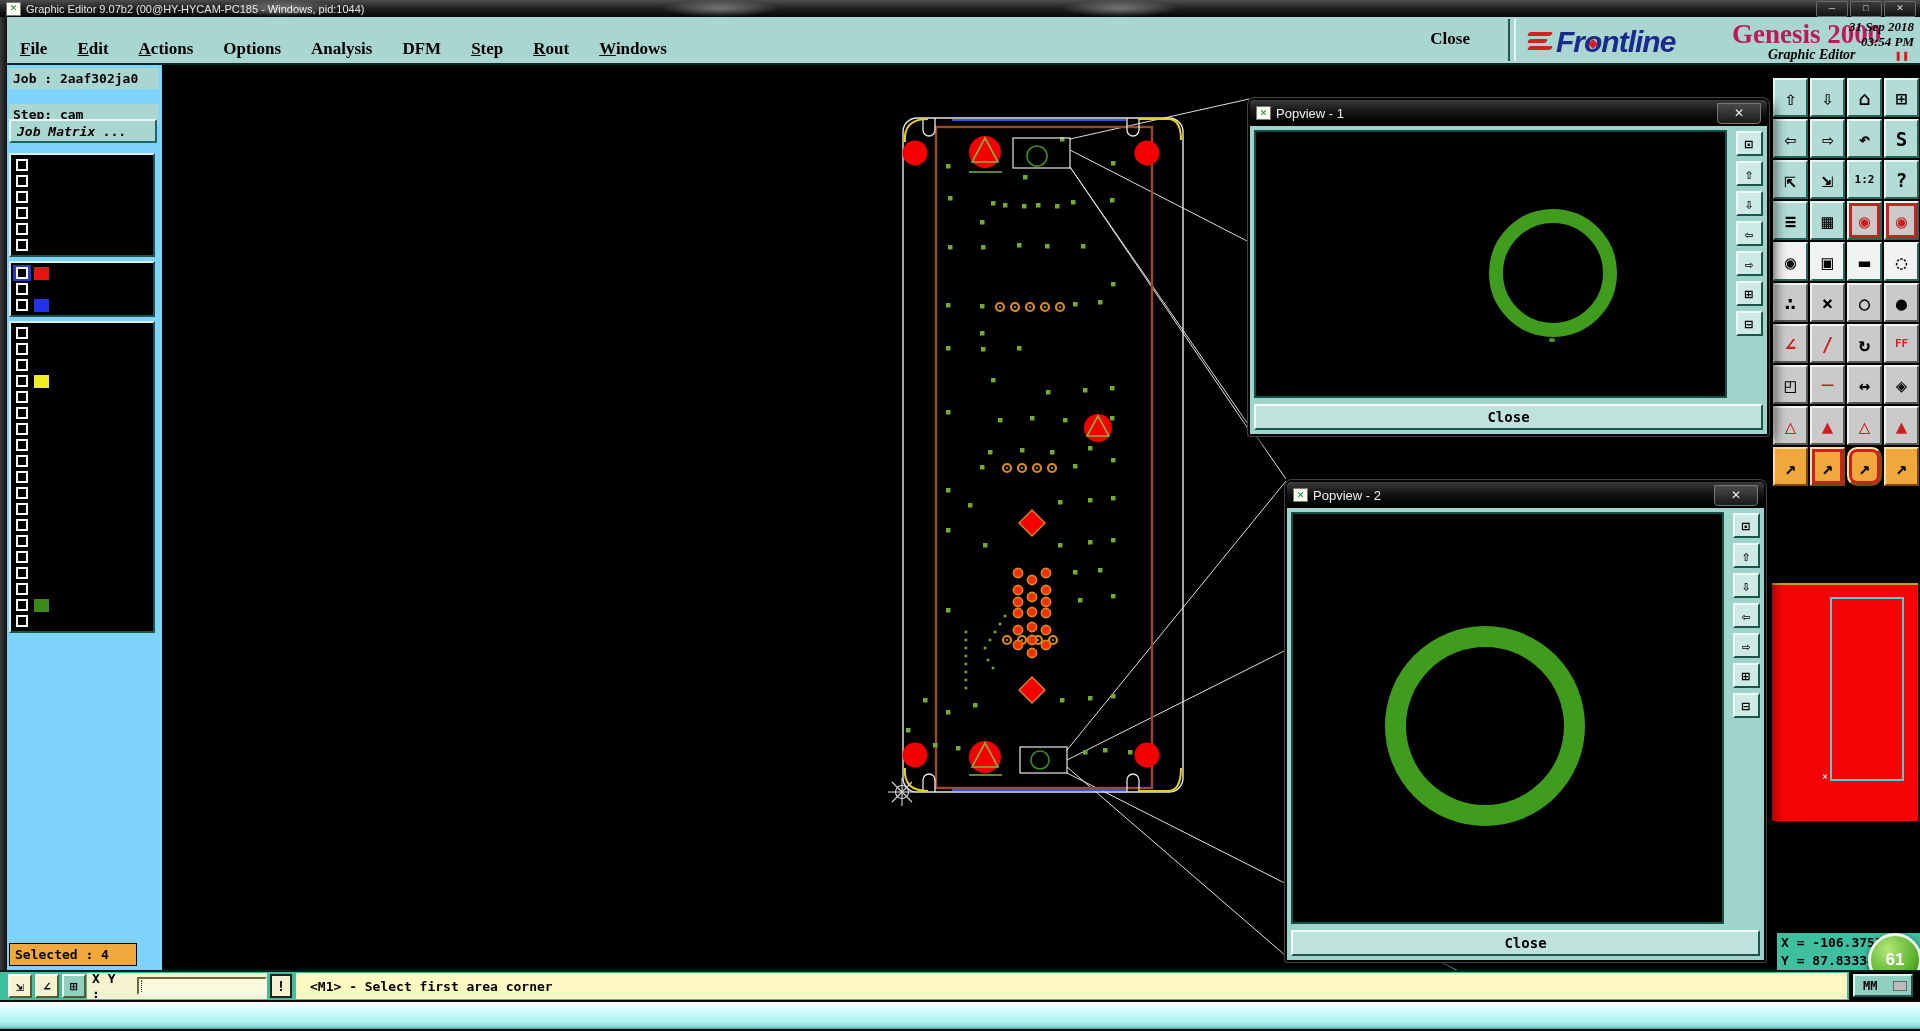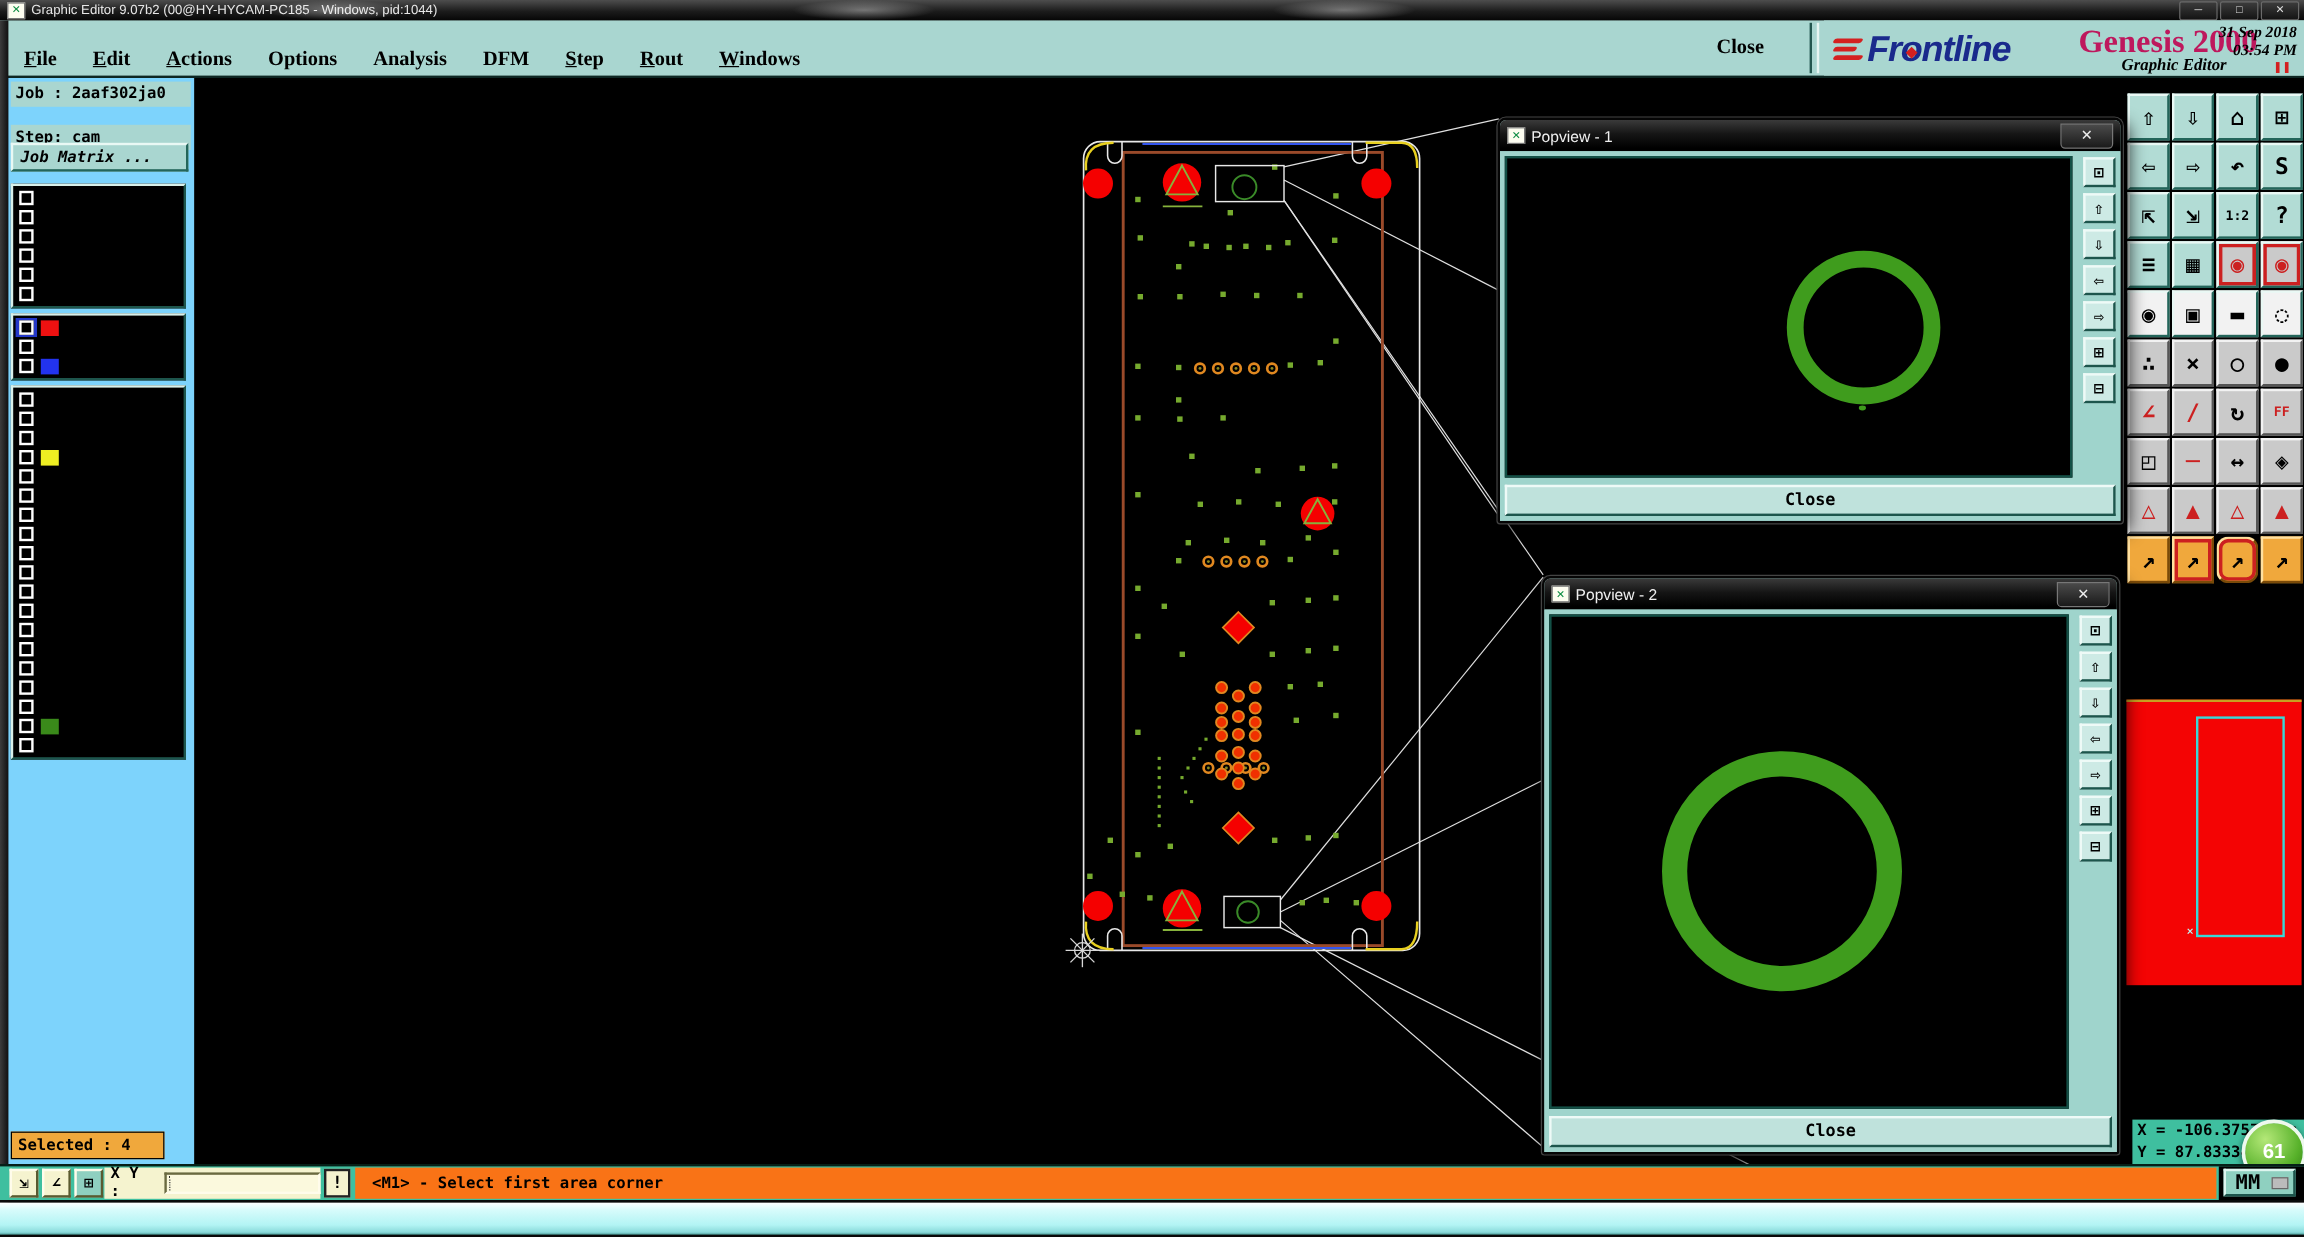--- a/index.html
+++ b/index.html
@@ -89,23 +89,23 @@
   #pv2-ring{left:92px;top:112px;width:200px;height:200px;border-width:21px;}
 
   
   #commandbar{left:0;top:970px;width:1920px;height:30px;background:#3fbf9f;border-top:2px solid #062018;box-sizing:border-box;}
   .cbtn{position:absolute;top:2px;width:24px;height:24px;background:#f5f3cf;border:2px solid;border-color:#fffceb #5a5a30 #5a5a30 #fffceb;box-sizing:border-box;display:flex;align-items:center;justify-content:center;font-size:13px;font-weight:bold;color:#000;}
   .cbtn.teal{background:#8fd0c0;}
   #xy-panel{position:absolute;left:87px;top:1px;width:180px;height:26px;background:#f5f3cf;display:flex;align-items:center;font-size:13px;padding-left:5px;box-sizing:border-box;}
   #xy-input{margin-left:6px;width:130px;height:18px;background:#fbf9dd;border:2px solid;border-color:#6a6a40 #fffceb #fffceb #6a6a40;box-sizing:border-box;position:relative;}
   #xy-input i{position:absolute;left:2px;top:1px;bottom:1px;border-left:1px dotted #333;}
   #bang-btn{position:absolute;left:270px;top:2px;width:22px;height:24px;background:#f5f3cf;border:2px solid #222;box-sizing:border-box;display:flex;align-items:center;justify-content:center;font-size:14px;font-weight:bold;}
-  #msg-panel{position:absolute;left:296px;top:1px;width:1551px;height:26px;background:#f97316;display:flex;align-items:center;padding-left:14px;box-sizing:border-box;font-size:13px;}
+  #msg-panel{position:absolute;left:296px;top:1px;width:1551px;height:26px;background:#fef9c3;display:flex;align-items:center;padding-left:14px;box-sizing:border-box;font-size:13px;}
   #mm-zone{position:absolute;left:1849px;top:0;width:71px;height:28px;background:#000;}
-  #mm-btn{position:absolute;left:4px;top:2px;width:60px;height:23px;background:#8fd0c0;border:2px solid;border-color:#def5ef #1d554c #1d554c #def5ef;box-sizing:border-box;display:flex;align-items:center;font-size:17px;font-weight:bold;padding-left:8px;}
+  #mm-btn{position:absolute;left:4px;top:2px;width:60px;height:23px;background:#8fd0c0;border:2px solid;border-color:#def5ef #1d554c #1d554c #def5ef;box-sizing:border-box;display:flex;align-items:center;font-size:12px;font-weight:bold;padding-left:8px;}
   #mm-btn s{position:absolute;right:4px;width:12px;height:8px;background:#bbb;border:1px solid #666;text-decoration:none;}
 
   #taskbar{left:0;top:1000px;width:1920px;height:31px;background:linear-gradient(180deg,#ffffff,#d6fbfb 25%,#b2f4f4 70%,#8adada 92%,#4a9a96);border-top:2px solid #0a0a0a;border-bottom:2px solid #0a0a0a;box-sizing:border-box;}
 </style>
 </head>
 <body>
 
 <div id="screen">
 
   <div class="abs" id="titlebar">

